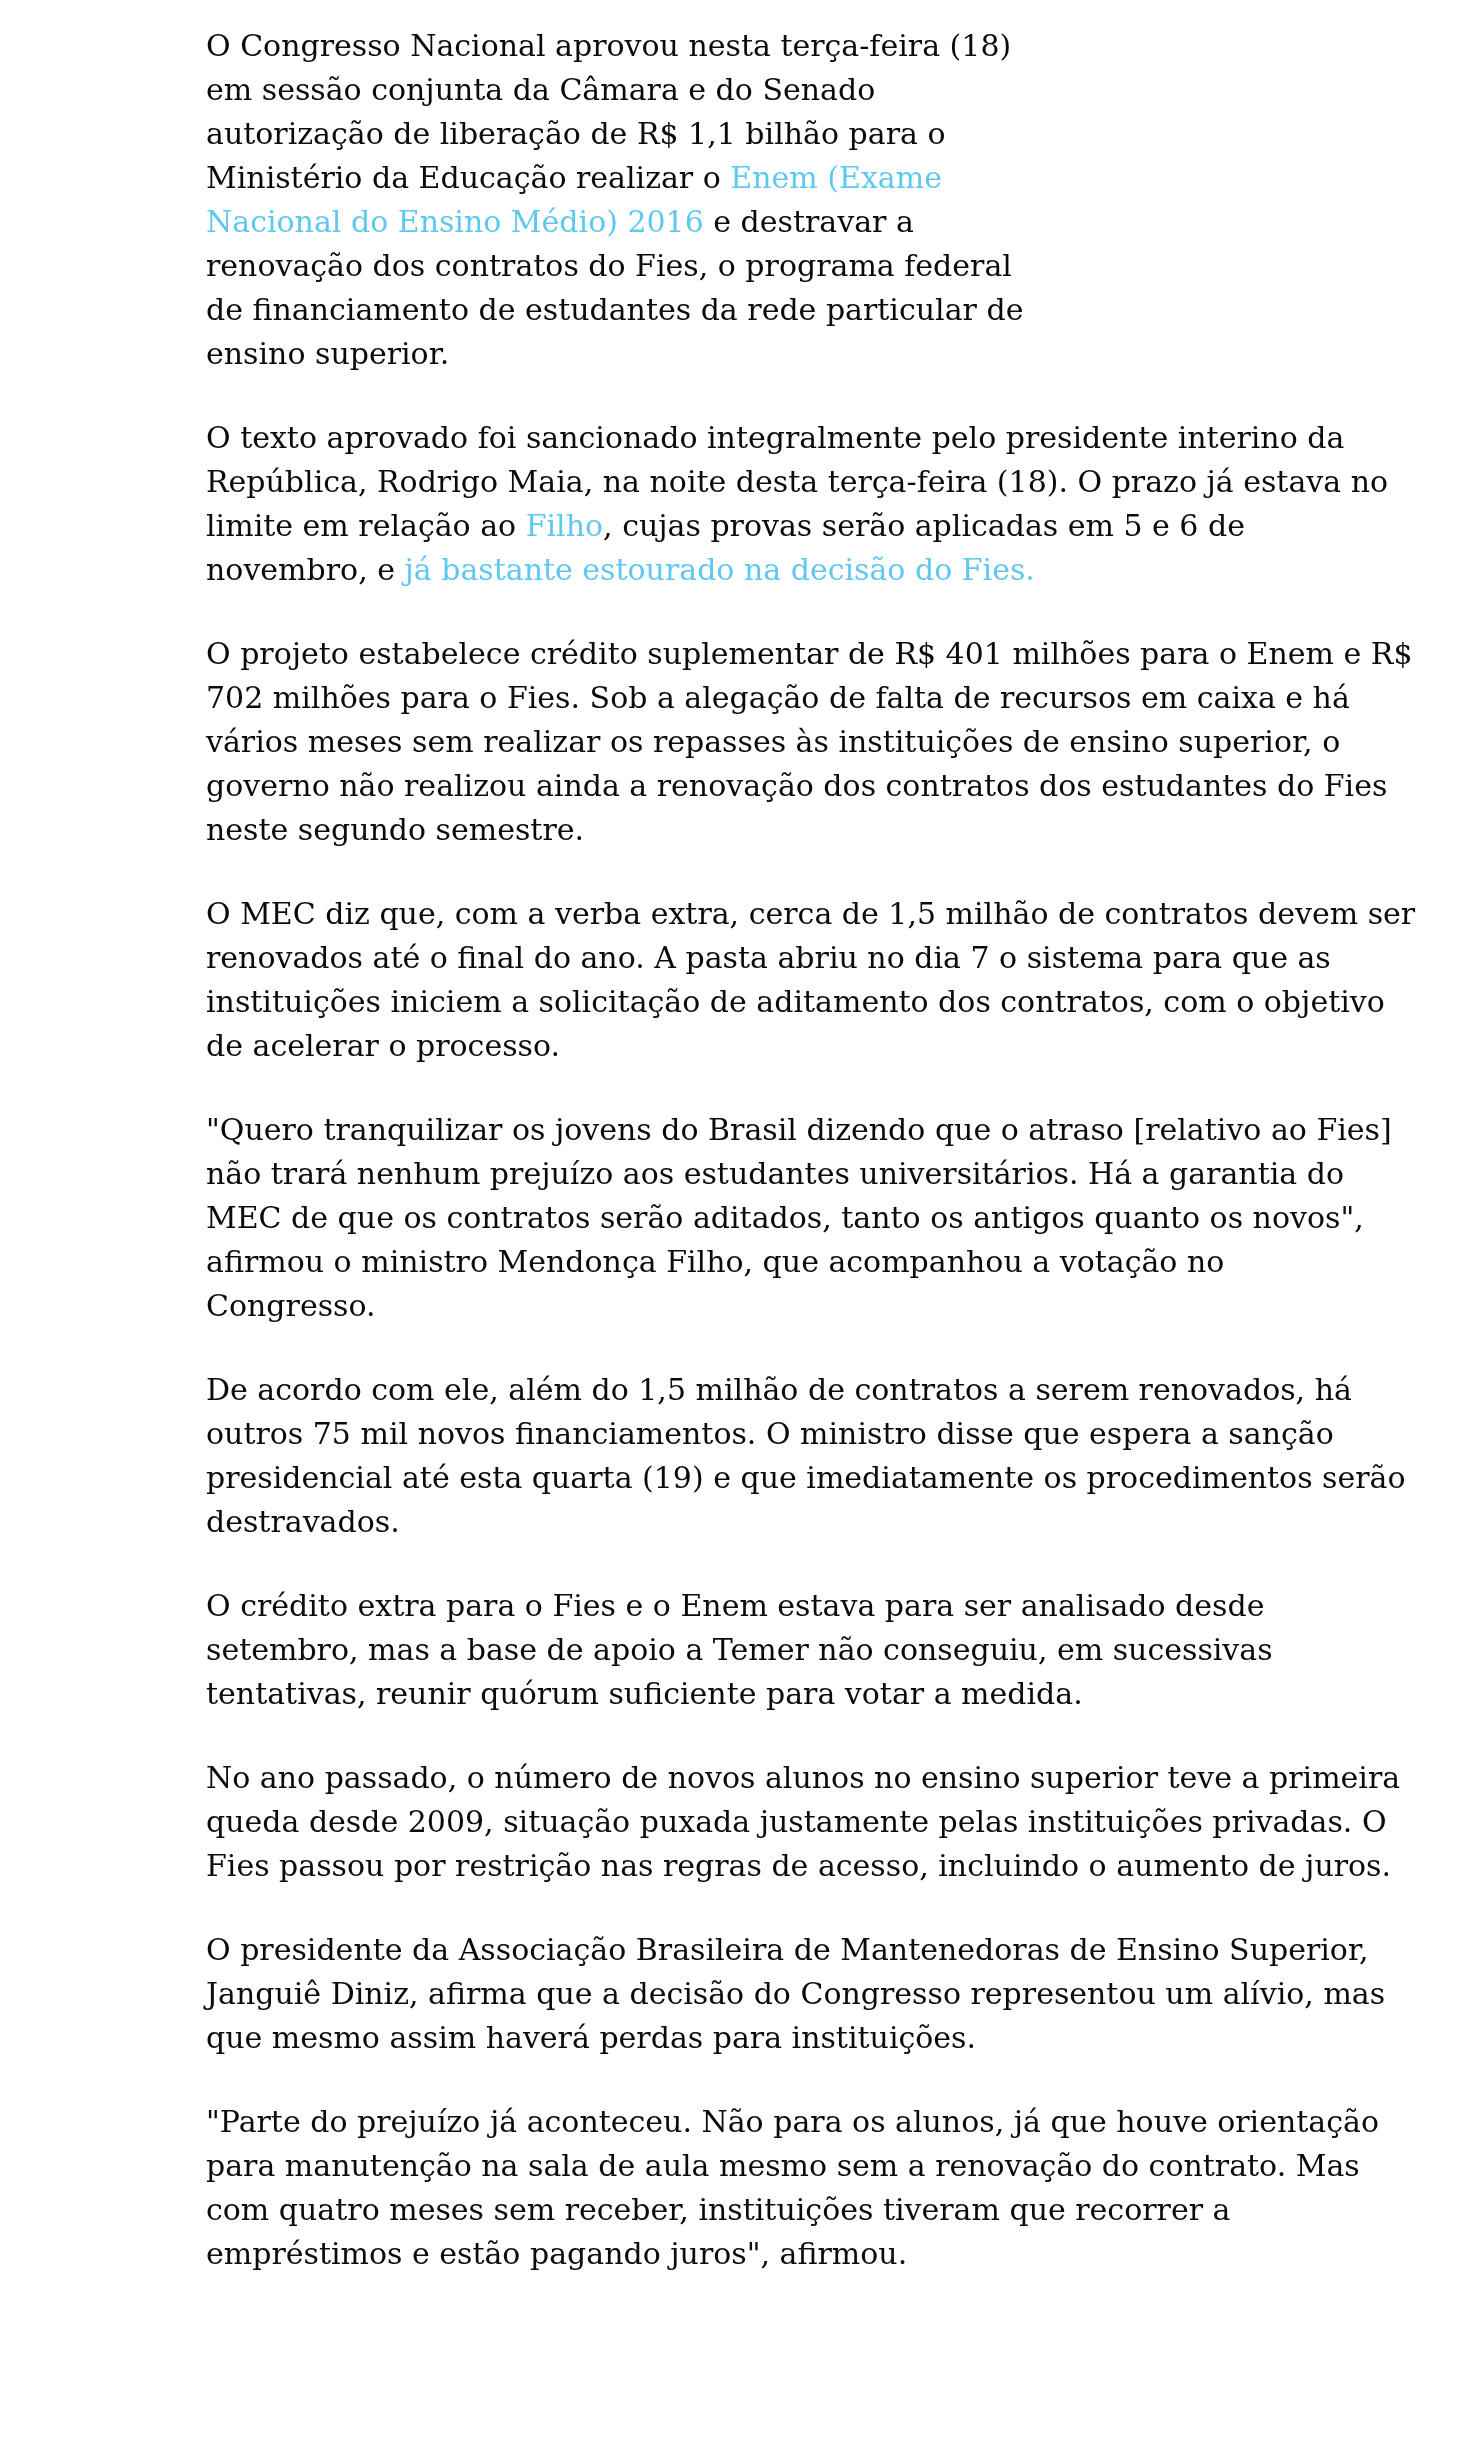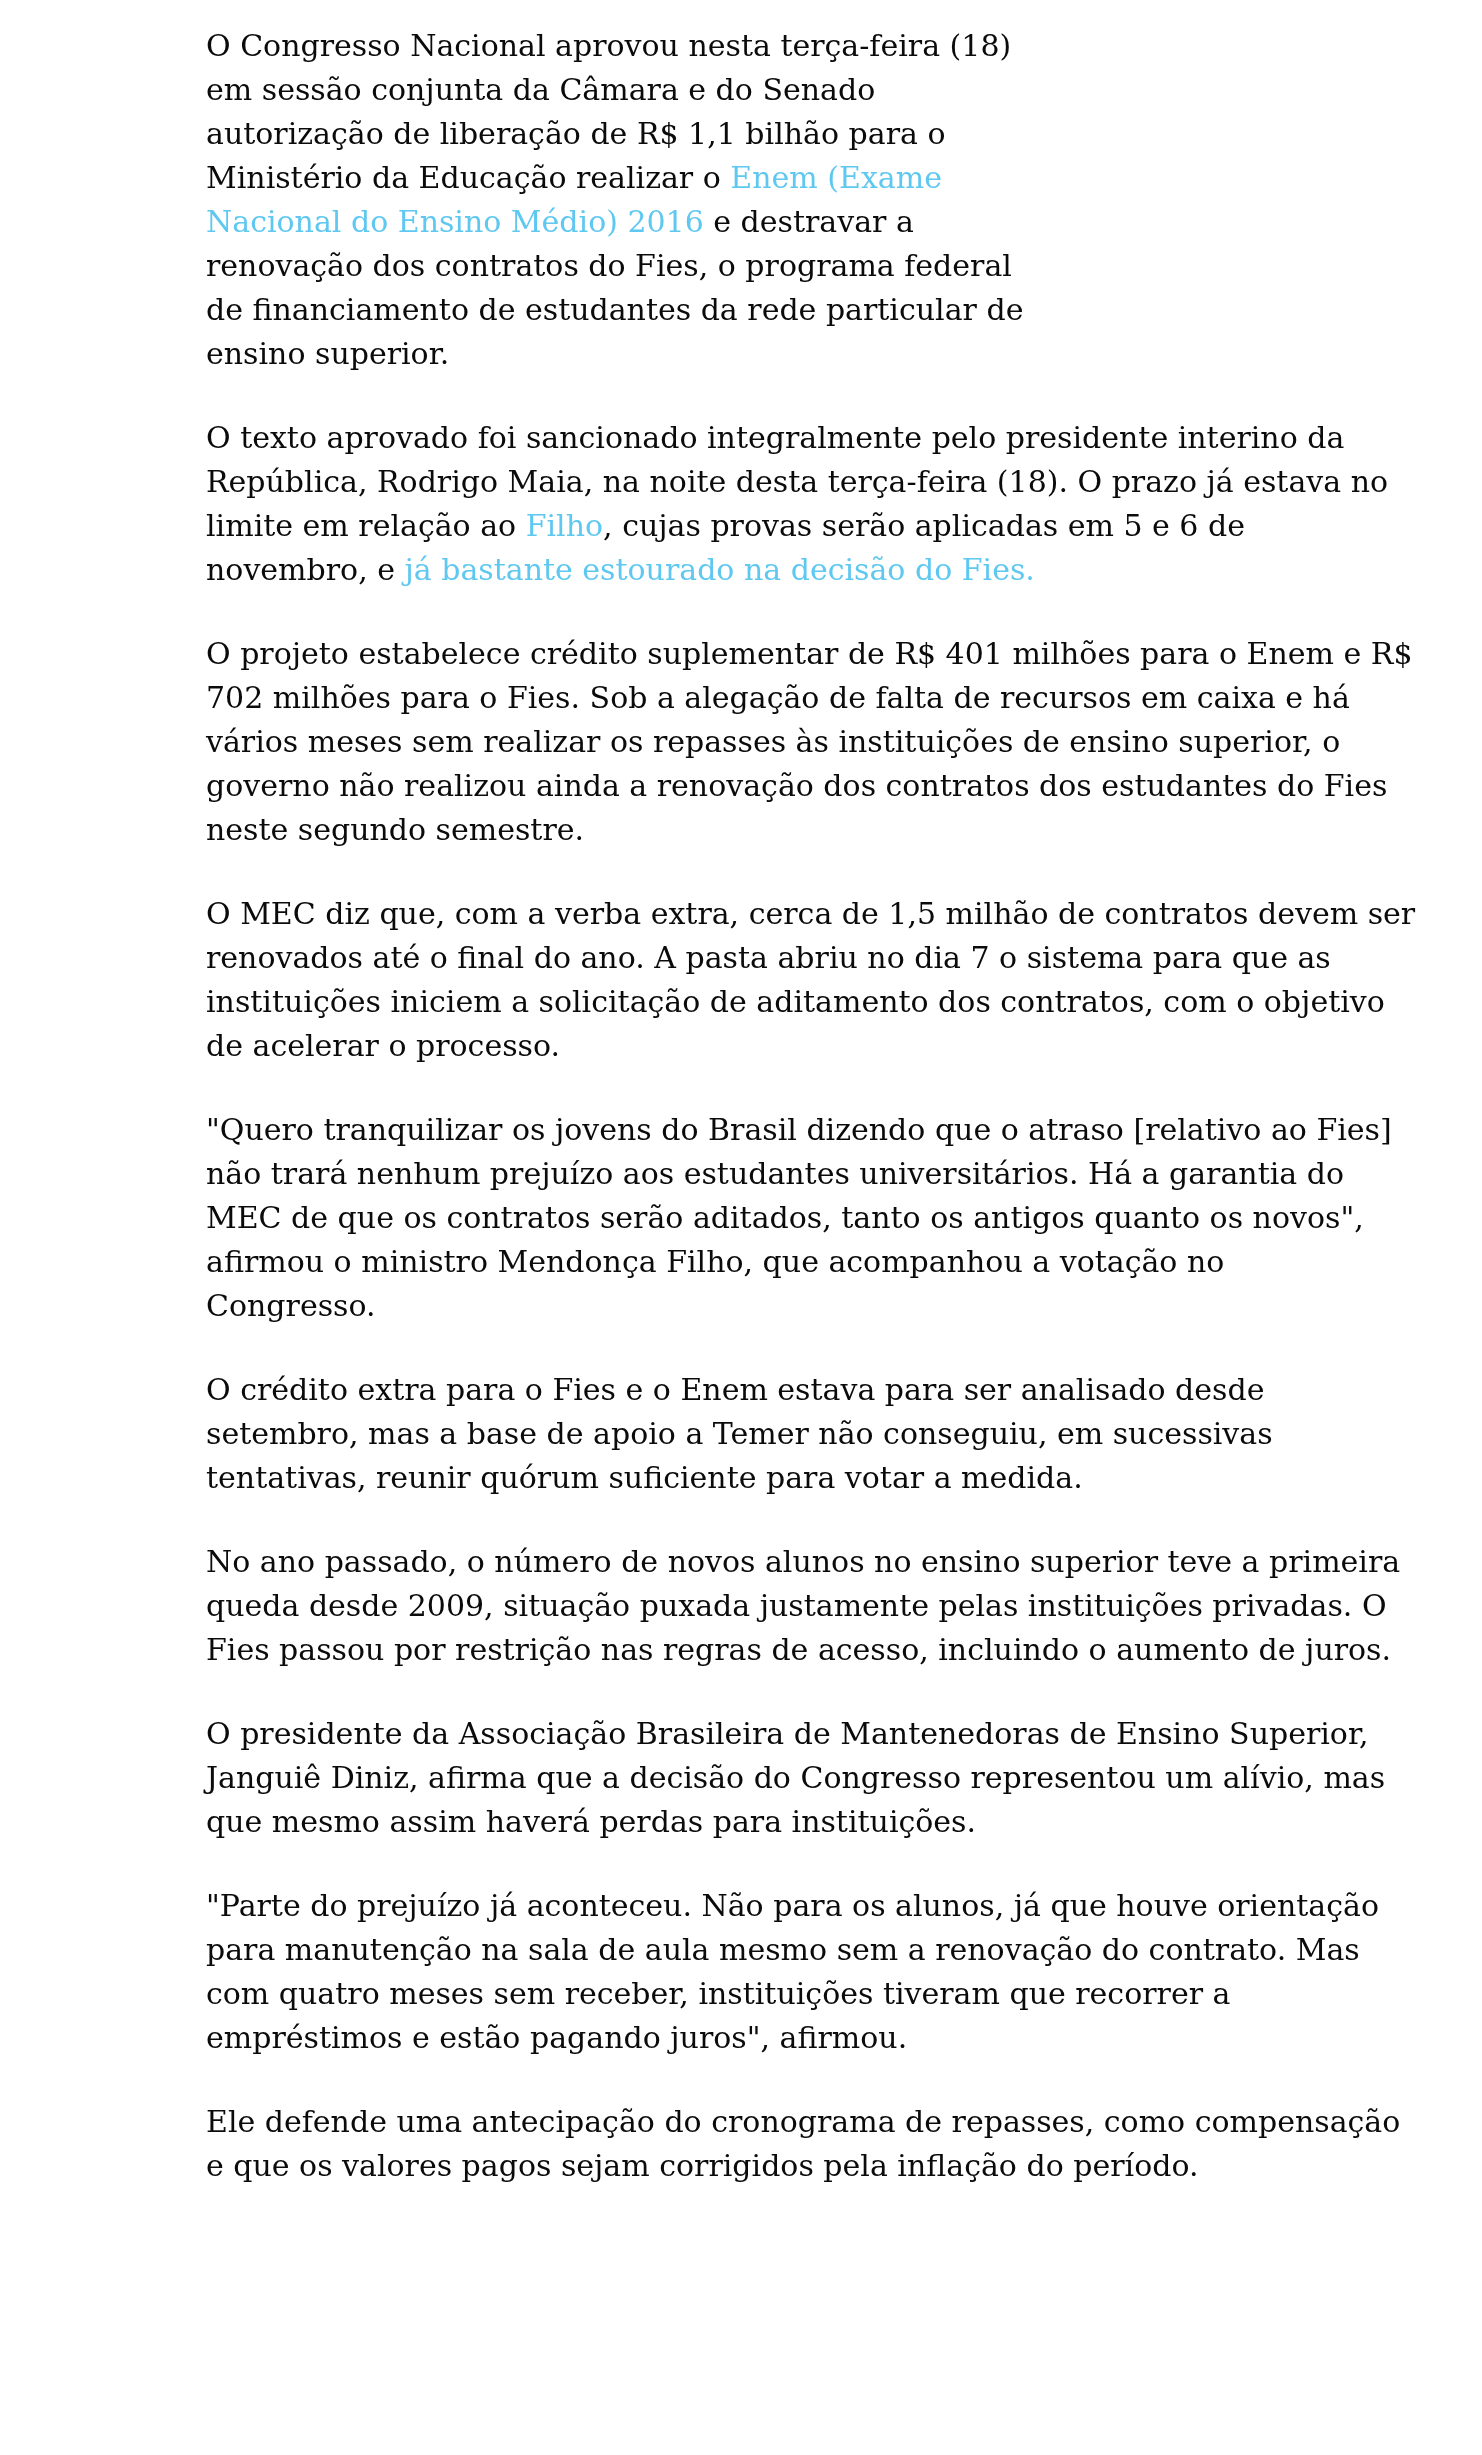--- a/index.html
+++ b/index.html
@@ -60,29 +60,31 @@
 neste segundo semestre.</span></p>
     <p><span class="seg-normal">O MEC diz que, com a verba extra, cerca de 1,5 milhão de contratos devem ser
 renovados até o final do ano. A pasta abriu no dia 7 o sistema para que as
 instituições iniciem a solicitação de aditamento dos contratos, com o objetivo
 de acelerar o processo.</span></p>
     <p><span class="seg-normal">"Quero tranquilizar os jovens do Brasil dizendo que o atraso [relativo ao Fies]
 não trará nenhum prejuízo aos estudantes universitários. Há a garantia do
 MEC de que os contratos serão aditados, tanto os antigos quanto os novos",
 afirmou o ministro Mendonça Filho, que acompanhou a votação no
 Congresso.</span></p>
+    <p><span class="seg-normal">De acordo com ele, além do 1,5 milhão de contratos a serem renovados, há
+outros 75 mil novos financiamentos. O ministro disse que espera a sanção
+presidencial até esta quarta (19) e que imediatamente os procedimentos serão
+destravados.</span></p>
     <p><span class="seg-normal">O crédito extra para o Fies e o Enem estava para ser analisado desde
 setembro, mas a base de apoio a Temer não conseguiu, em sucessivas
 tentativas, reunir quórum suficiente para votar a medida.</span></p>
     <p><span class="seg-normal">No ano passado, o número de novos alunos no ensino superior teve a primeira
 queda desde 2009, situação puxada justamente pelas instituições privadas. O
 Fies passou por restrição nas regras de acesso, incluindo o aumento de juros.</span></p>
     <p><span class="seg-normal">O presidente da Associação Brasileira de Mantenedoras de Ensino Superior,
 Janguiê Diniz, afirma que a decisão do Congresso representou um alívio, mas
 que mesmo assim haverá perdas para instituições.</span></p>
     <p><span class="seg-normal">"Parte do prejuízo já aconteceu. Não para os alunos, já que houve orientação
 para manutenção na sala de aula mesmo sem a renovação do contrato. Mas
 com quatro meses sem receber, instituições tiveram que recorrer a
 empréstimos e estão pagando juros", afirmou.</span></p>
-    <p><span class="seg-normal">Ele defende uma antecipação do cronograma de repasses, como compensação
-e que os valores pagos sejam corrigidos pela inflação do período.</span></p>
   </main>
 
 
 </body></html>

